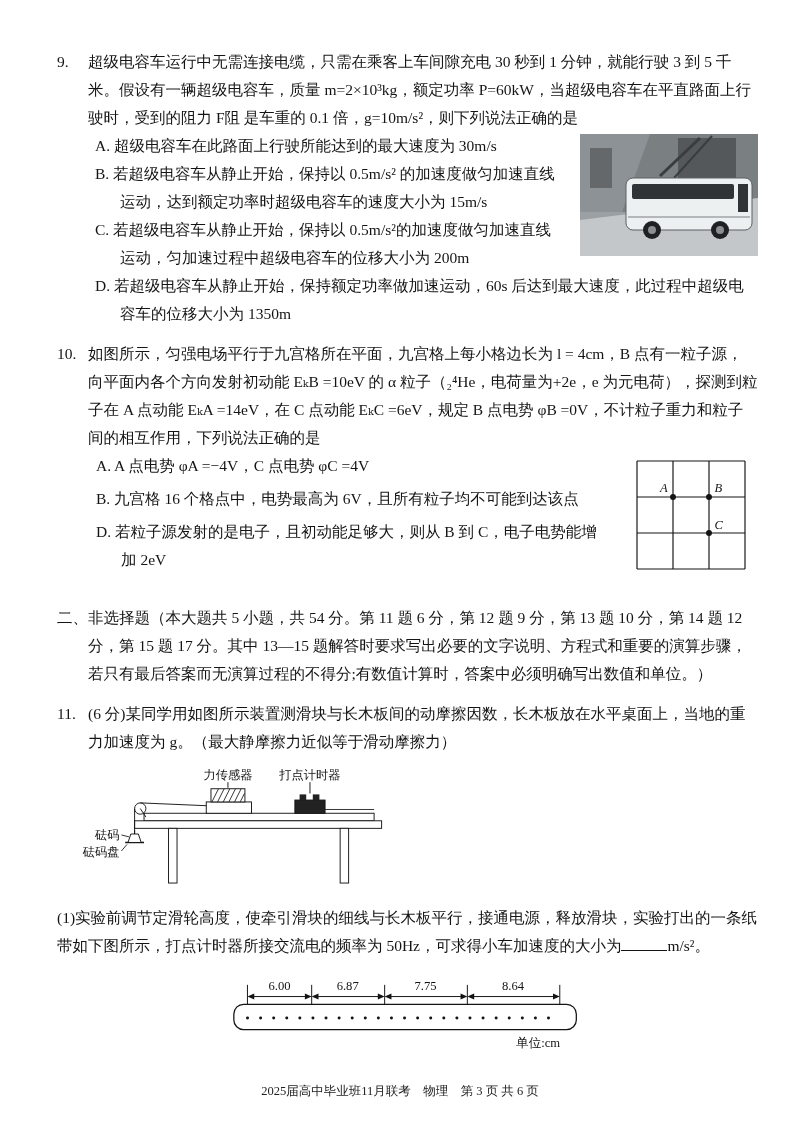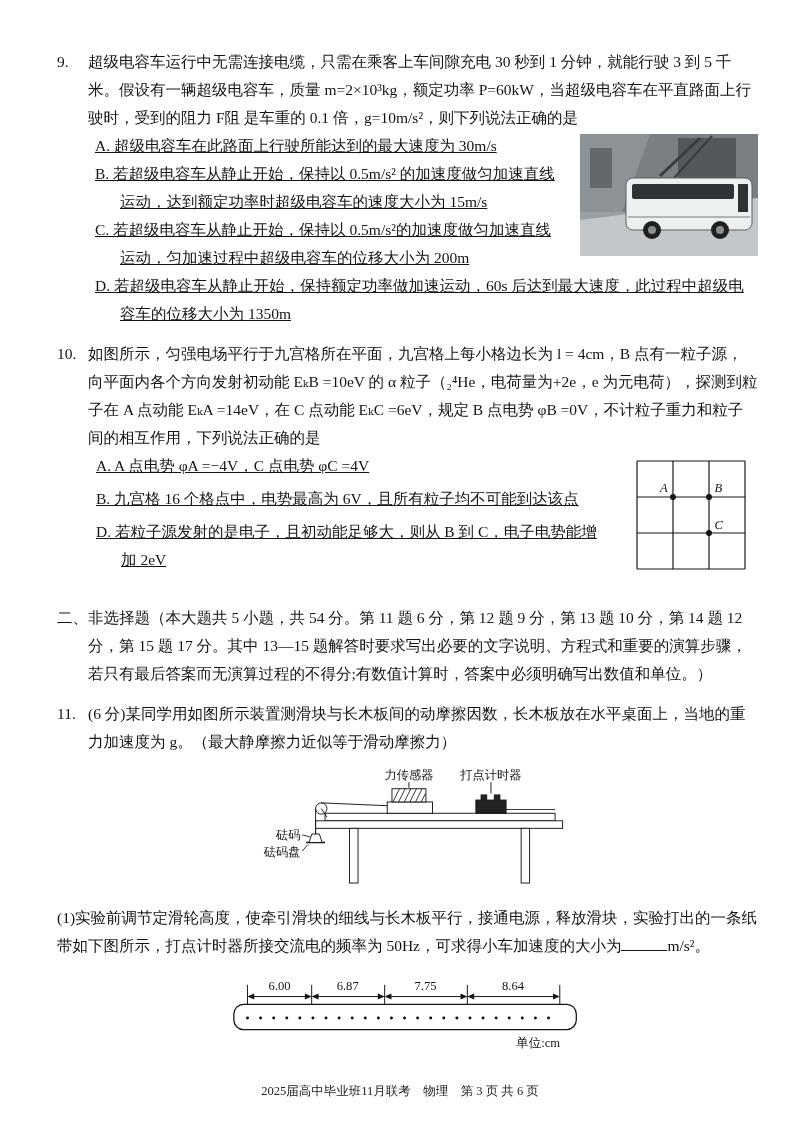--- a/index.html
+++ b/index.html
@@ -13,38 +13,38 @@
     font-family:"Liberation Serif","DejaVu Serif",serif;
     font-size:15.5px;
     line-height:28px;
     padding:48px 42px 0 57px;
     overflow:hidden;
   }
   .question { display:flex; margin-bottom:12px; }
   .qnum { width:31px; flex:none; }
   .qbody { flex:1; min-width:0; }
   .qbody::after { content:""; display:block; clear:both; }
-  .option { margin-left:7px; padding-left:25px; text-indent:-25px;text-decoration:underline; }
+  .option { margin-left:7px; padding-left:25px; text-indent:-25px; }
   .q10 .option { margin-bottom:5px;margin-left:8px; }
 
   .photo-float {
     float:right;
     margin:2px 0 10px 14px;
     line-height:0;
   }
   .grid-float {
     float:right;
     margin:0 4px 8px 16px;
     line-height:0;
   }
 
   .section-head { display:flex; margin:18px 0 12px 0; }
   .section-head .qnum { width:31px; }
 
-  .fig-center { text-align:center; margin:10px 0 4px 0; line-height:0; }
+  .fig-center { text-align:left; margin:10px 0 4px 0; line-height:0; }
   .tape-center { text-align:center; margin:16px 0 0 0; line-height:0; }
 
   .blank {
     display:inline-block;
     width:46px;
     border-bottom:1px solid #141414;
     height:15px;
     vertical-align:baseline;
   }
 

